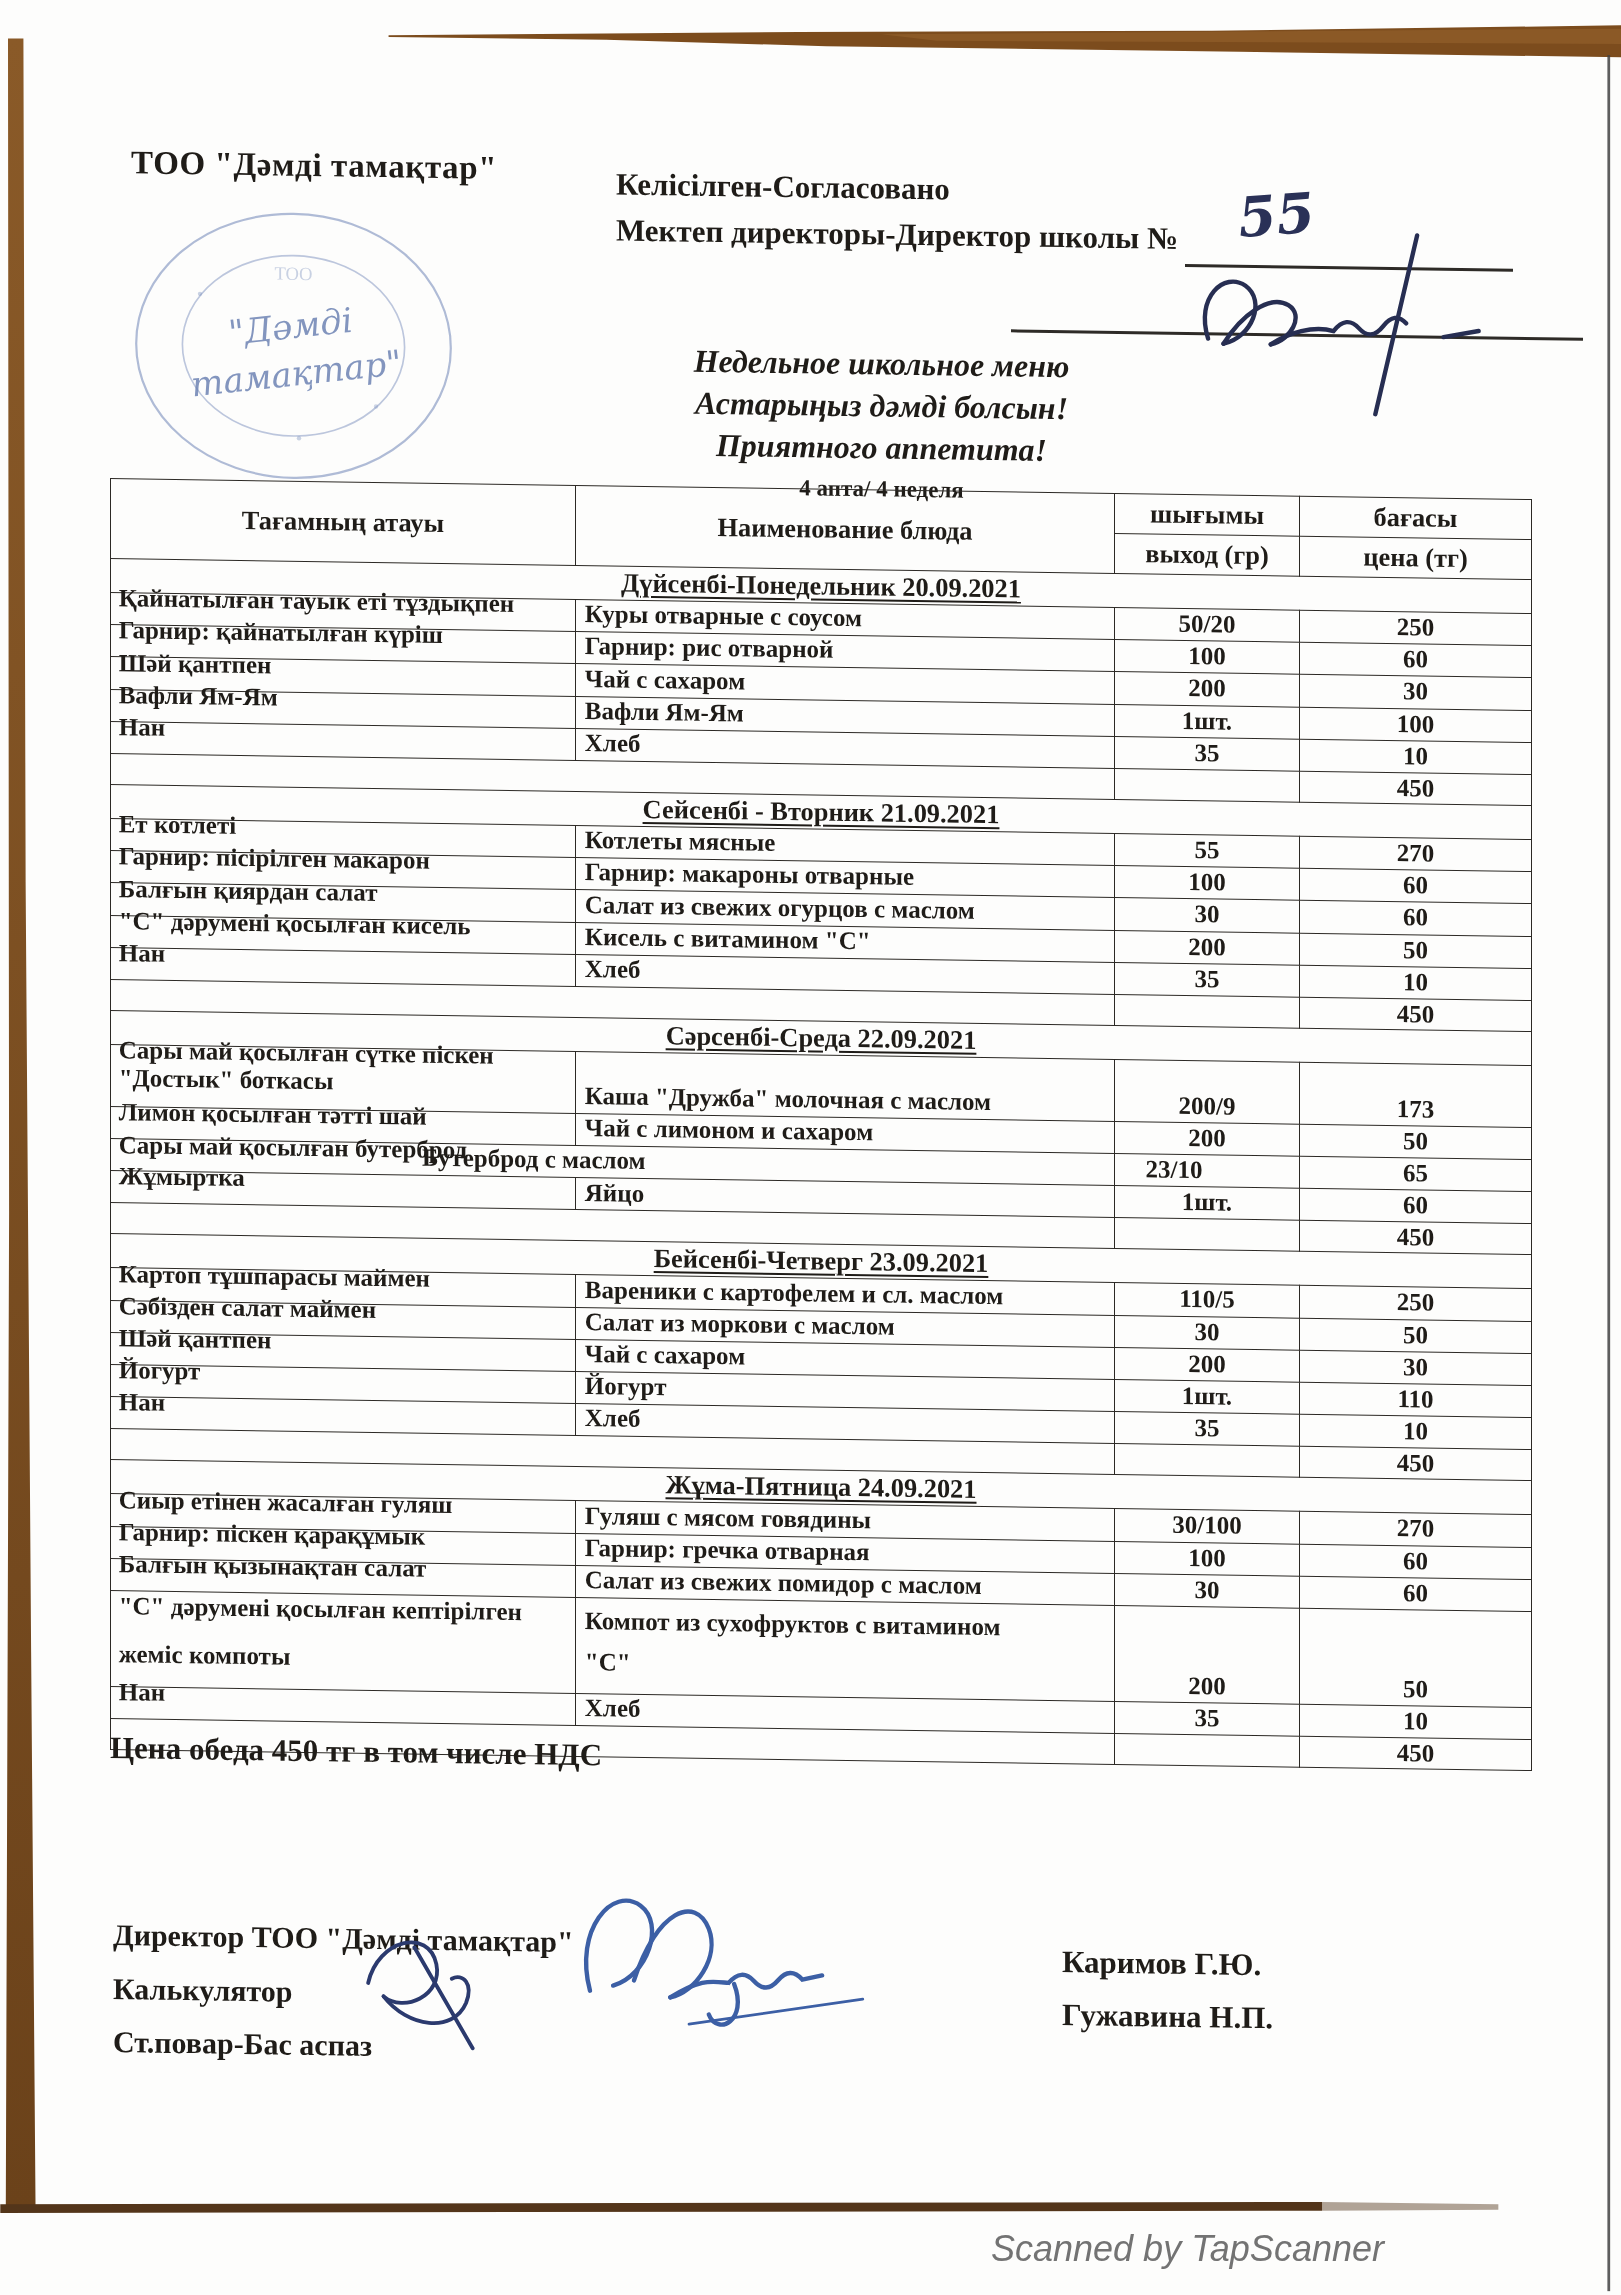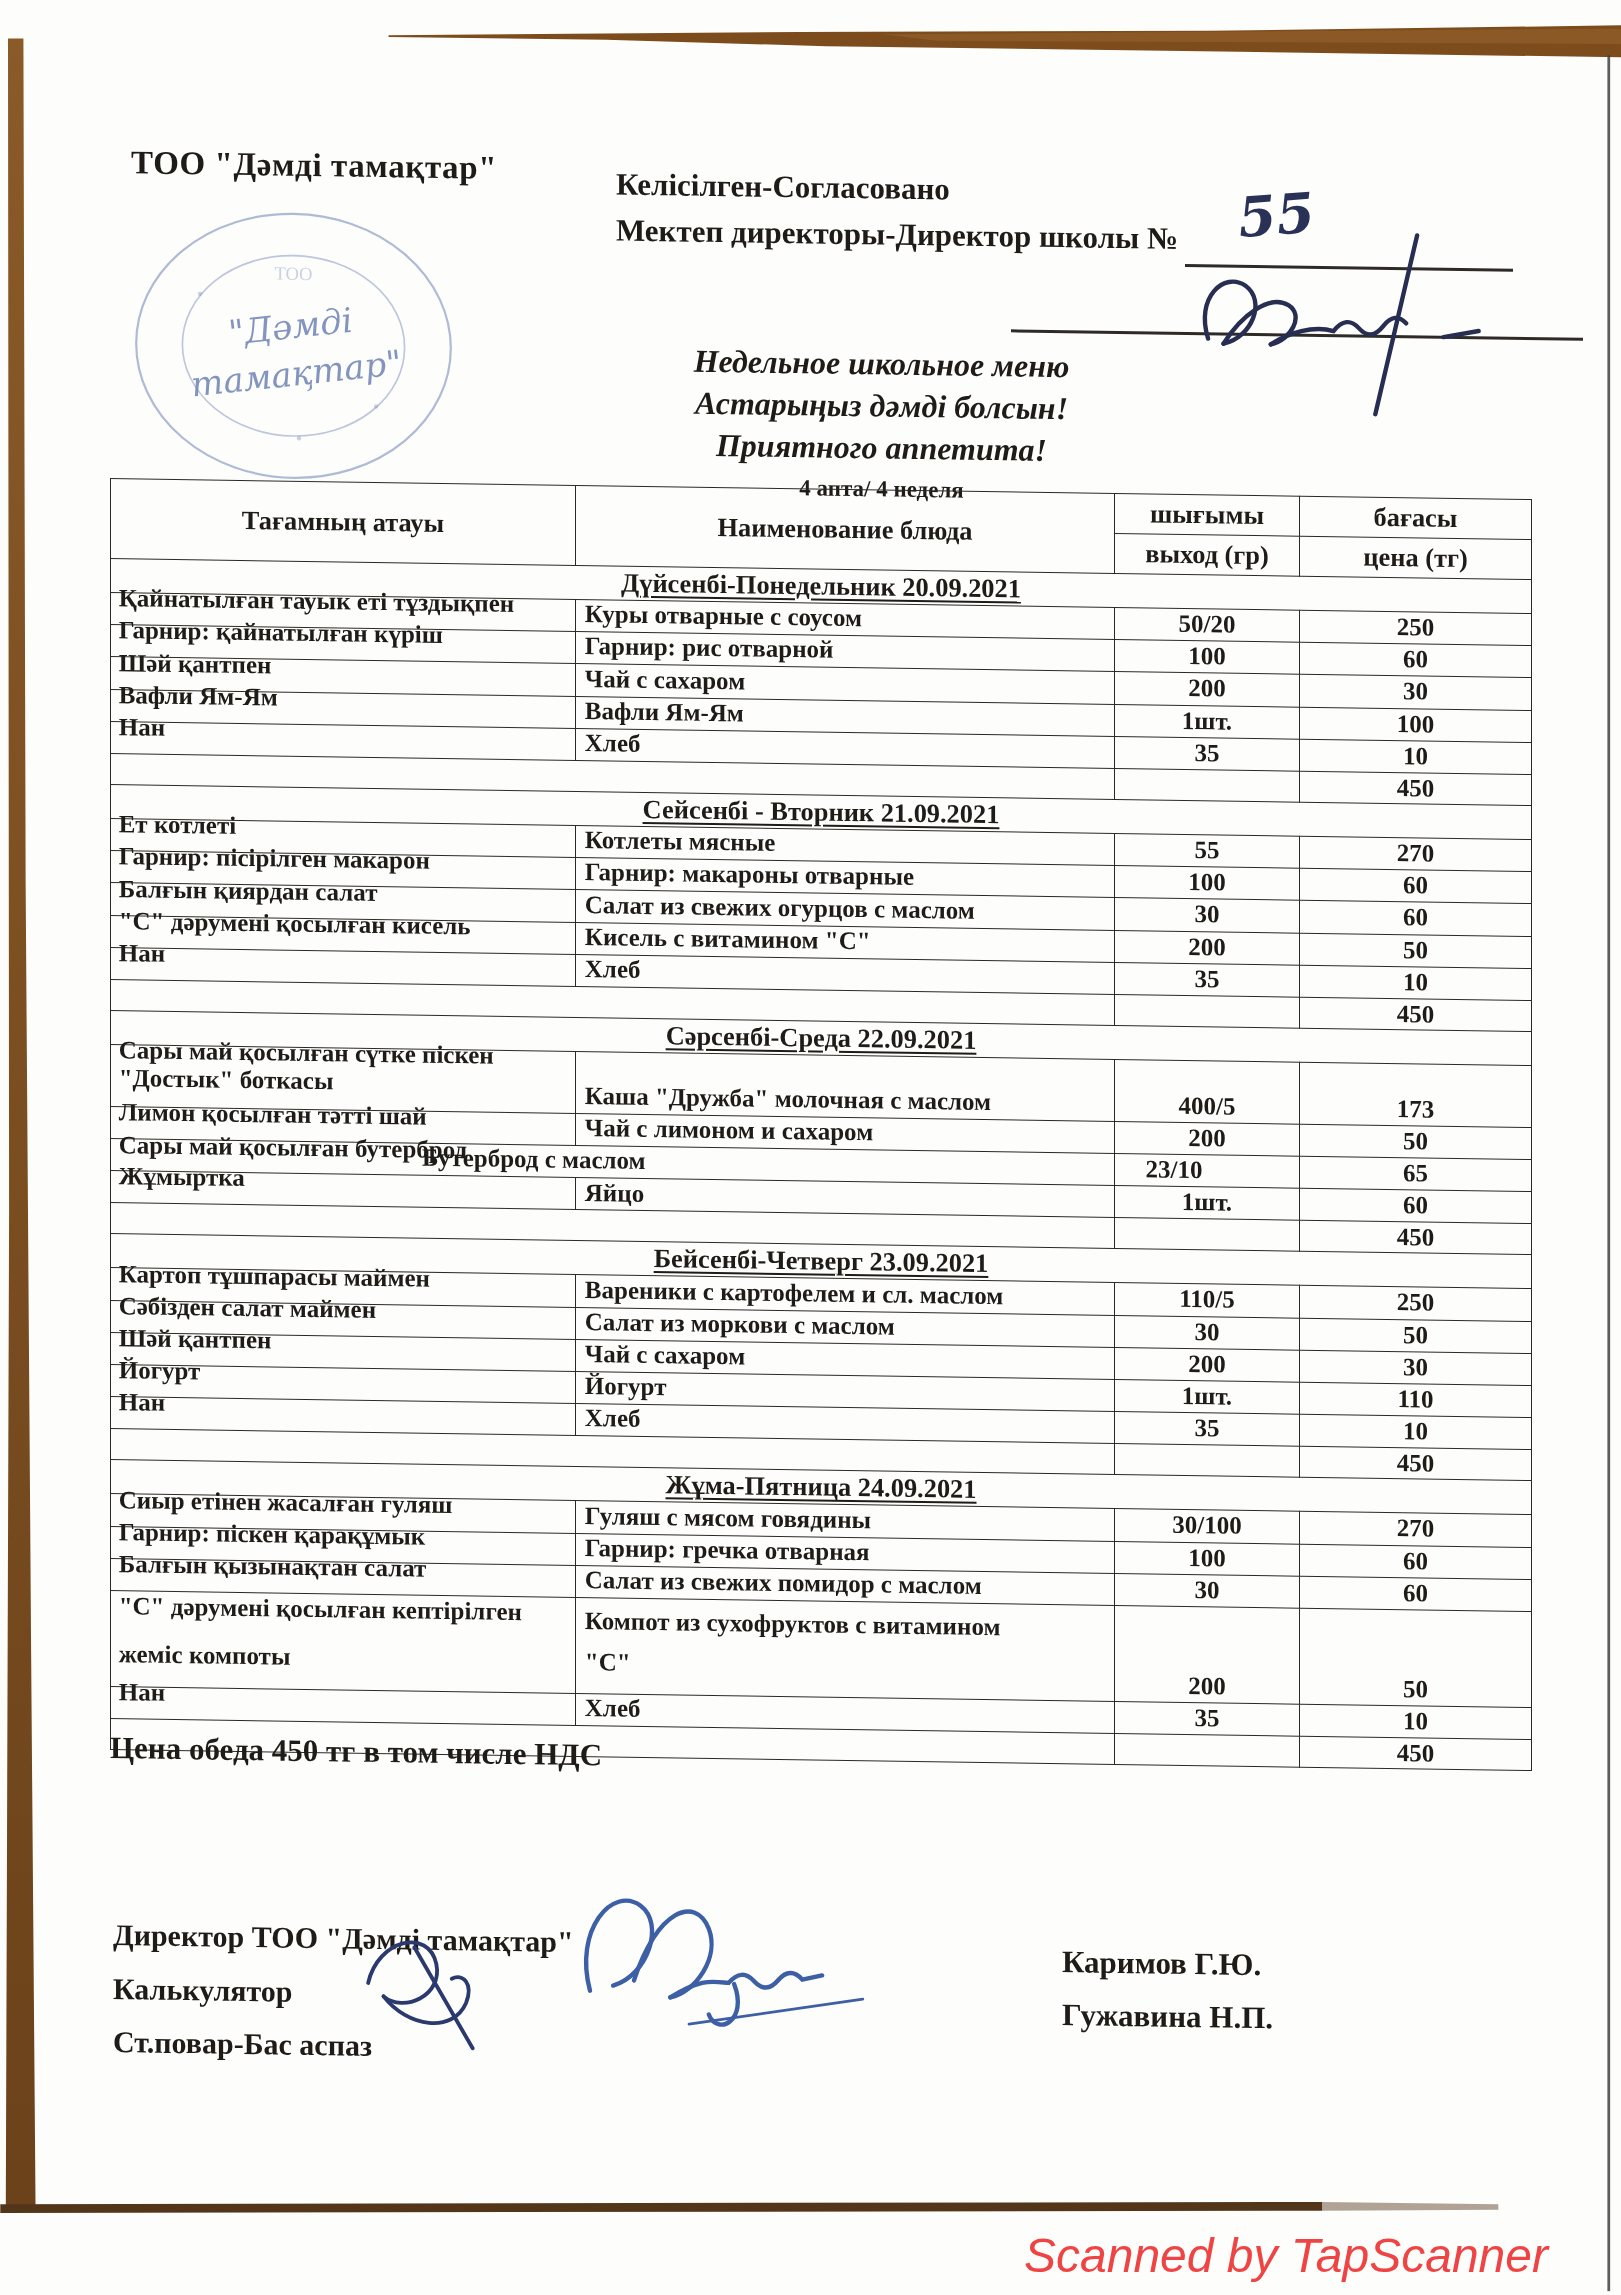--- a/index.html
+++ b/index.html
@@ -42,22 +42,22 @@
   td.cell-out,td.cell-price{text-align:center;vertical-align:bottom;padding-bottom:2.2px;}
   td.cell-merged{position:relative;vertical-align:top;padding-left:7.7px;}
   td.cell-merged .kk{position:relative;top:-8.8px;display:block;}
   td.cell-merged .ru-abs{position:absolute;left:311px;bottom:3.3px;white-space:nowrap;}
   td.out-shift span{position:relative;left:-33px;}
   td.cell-total{text-align:center;vertical-align:middle;}
   
   .pricenote{left:110px;top:1730px;font-size:31px;font-weight:700;}
   .role{left:113px;font-size:30px;font-weight:700;}
   .name{left:1062px;font-size:31px;font-weight:700;}
-  .scanned{position:absolute;left:1024px;top:2228px;font-size:48px;font-style:italic;
-           color:#ef4444;font-family:"Liberation Sans",sans-serif;}
+  .scanned{position:absolute;left:991px;top:2228px;font-size:36px;font-style:italic;
+           color:#737373;font-family:"Liberation Sans",sans-serif;}
   svg{display:block;}
 </style>
 </head>
 <body>
 
 <div id="page">
 
   <div class="paper">
 
     <div class="abs company">ТОО "Дәмді тамақтар"</div>
@@ -236,21 +236,21 @@
             <td colspan="4"><span class="day-title">Сәрсенбі-Среда 22.09.2021</span></td>
           </tr>
           <tr class="dish-row tall1">
             <td class="cell-kk">
               <span class="kk">Сары май қосылған сүтке піскен
 "Достык" боткасы</span>
             </td>
             <td class="cell-ru">
               <span class="ru">Каша "Дружба" молочная с маслом</span>
             </td>
-            <td class="cell-out"><span>400/5</span></td>
+            <td class="cell-out"><span>200/9</span></td>
             <td class="cell-price"><span>173</span></td>
           </tr>
           <tr class="dish-row">
             <td class="cell-kk">
               <span class="kk">Лимон қосылған тәтті шай</span>
             </td>
             <td class="cell-ru">
               <span class="ru">Чай с лимоном и сахаром</span>
             </td>
             <td class="cell-out"><span>200</span></td>

